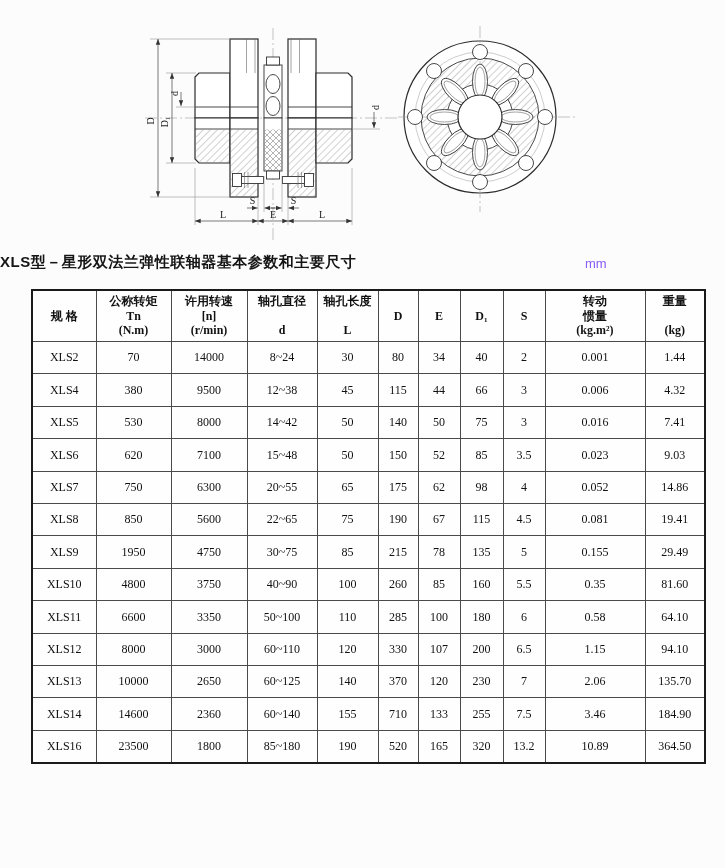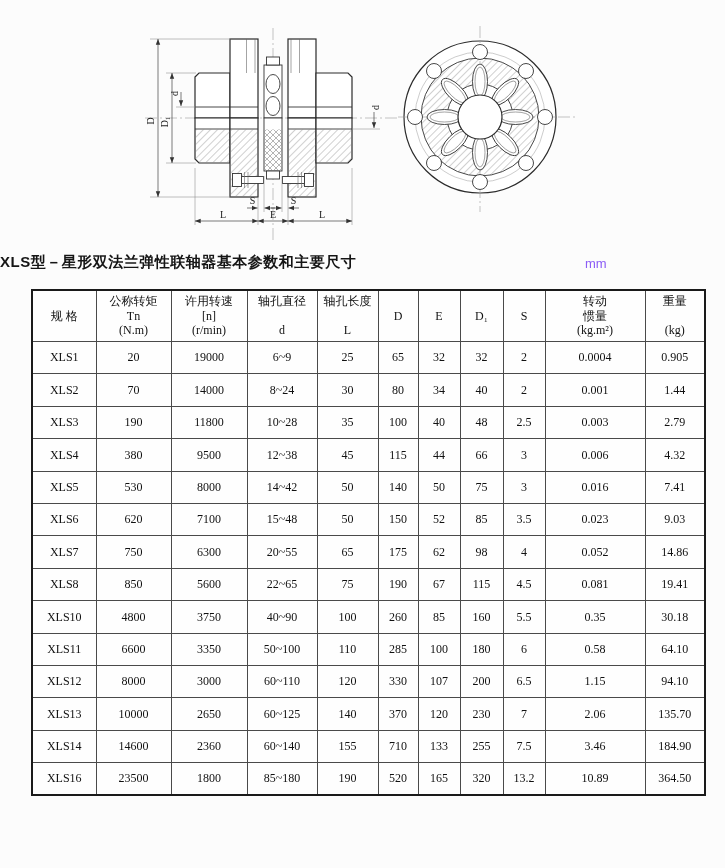--- a/index.html
+++ b/index.html
@@ -40,21 +40,21 @@
     background:#fefefe;
     border:2px solid #1a1a1a;
   }
   table.spec th, table.spec td{
     border:1px solid #4a4a4a;
     text-align:center;vertical-align:middle;
     font-size:12px;font-weight:normal;
     padding:0;line-height:1.22;
     overflow:hidden;white-space:nowrap;
   }
-  table.spec th{height:50px;}
+  table.spec th{height:50px;font-weight:bold;}
   table.spec td{height:31.4px;}
 </style>
 </head>
 <body>
 
 <div class="page">
 
   <svg class="drawing" width="725" height="250" viewBox="0 0 725 250" xmlns="http://www.w3.org/2000/svg">
     <defs>
       <marker id="arr" viewBox="0 0 10 10" refX="9" refY="5" markerWidth="9" markerHeight="9" orient="auto-start-reverse">
@@ -255,59 +255,33 @@
           <th>D</th>
           <th>E</th>
           <th>D₁</th>
           <th>S</th>
           <th>转动<br>惯量<br>(kg.m²)</th>
           <th>重量<br><br>(kg)</th>
         </tr>
     </thead>
     <tbody>
         <tr>
-          <td>XLS1</td>
-          <td>20</td>
-          <td>19000</td>
-          <td>6~9</td>
-          <td>25</td>
-          <td>65</td>
-          <td>32</td>
-          <td>32</td>
-          <td>2</td>
-          <td>0.0004</td>
-          <td>0.905</td>
-        </tr>
-        <tr>
           <td>XLS2</td>
           <td>70</td>
           <td>14000</td>
           <td>8~24</td>
           <td>30</td>
           <td>80</td>
           <td>34</td>
           <td>40</td>
           <td>2</td>
           <td>0.001</td>
           <td>1.44</td>
         </tr>
         <tr>
-          <td>XLS3</td>
-          <td>190</td>
-          <td>11800</td>
-          <td>10~28</td>
-          <td>35</td>
-          <td>100</td>
-          <td>40</td>
-          <td>48</td>
-          <td>2.5</td>
-          <td>0.003</td>
-          <td>2.79</td>
-        </tr>
-        <tr>
           <td>XLS4</td>
           <td>380</td>
           <td>9500</td>
           <td>12~38</td>
           <td>45</td>
           <td>115</td>
           <td>44</td>
           <td>66</td>
           <td>3</td>
           <td>0.006</td>
@@ -359,31 +333,44 @@
           <td>22~65</td>
           <td>75</td>
           <td>190</td>
           <td>67</td>
           <td>115</td>
           <td>4.5</td>
           <td>0.081</td>
           <td>19.41</td>
         </tr>
         <tr>
+          <td>XLS9</td>
+          <td>1950</td>
+          <td>4750</td>
+          <td>30~75</td>
+          <td>85</td>
+          <td>215</td>
+          <td>78</td>
+          <td>135</td>
+          <td>5</td>
+          <td>0.155</td>
+          <td>29.49</td>
+        </tr>
+        <tr>
           <td>XLS10</td>
           <td>4800</td>
           <td>3750</td>
           <td>40~90</td>
           <td>100</td>
           <td>260</td>
           <td>85</td>
           <td>160</td>
           <td>5.5</td>
           <td>0.35</td>
-          <td>30.18</td>
+          <td>81.60</td>
         </tr>
         <tr>
           <td>XLS11</td>
           <td>6600</td>
           <td>3350</td>
           <td>50~100</td>
           <td>110</td>
           <td>285</td>
           <td>100</td>
           <td>180</td>

